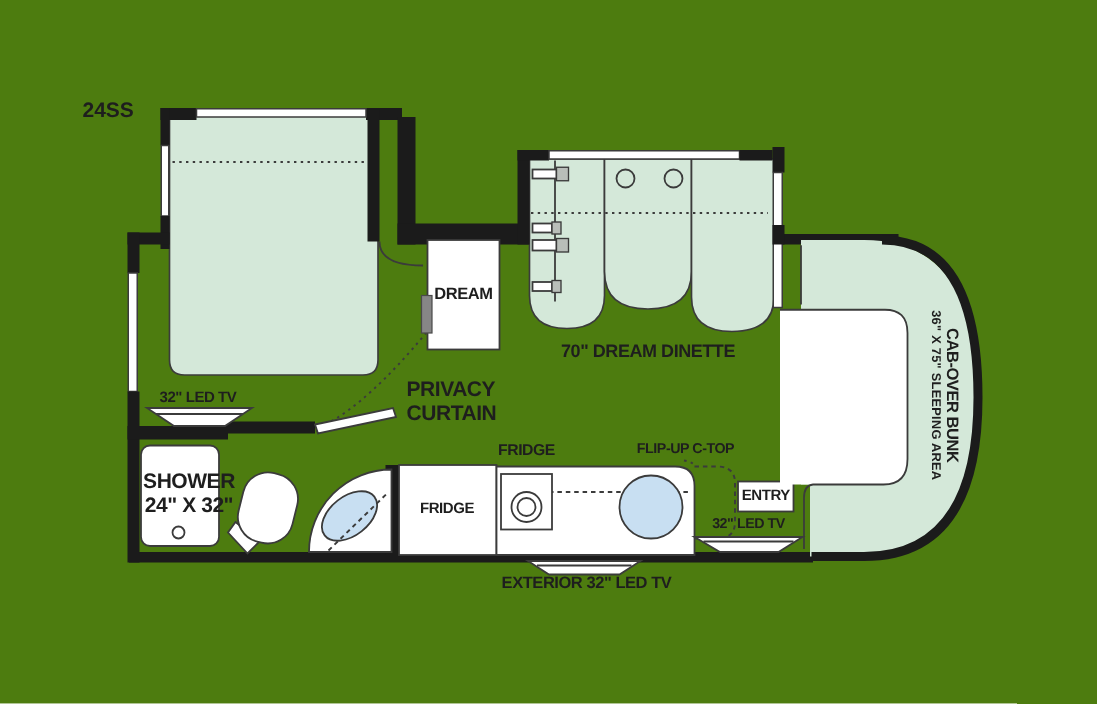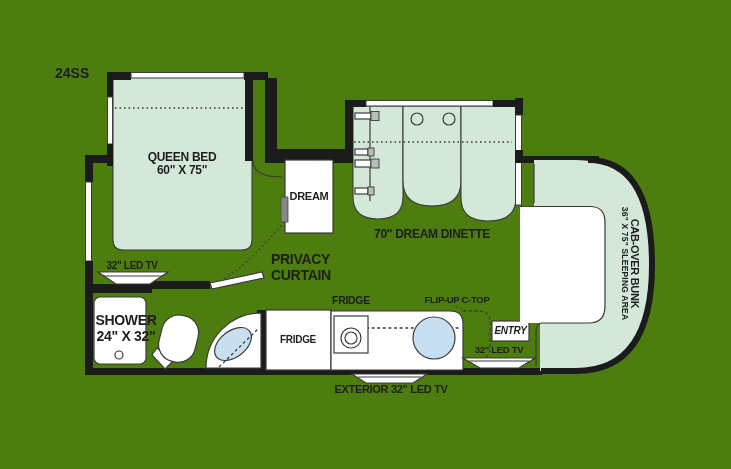--- a/index.html
+++ b/index.html
@@ -131,24 +131,20 @@
       <path class="ln" d="M104,276 H162"></path>
       <polygon class="w" points="463,358 535,358 519,368 480,368"></polygon>
       <path class="ln" d="M469,361 H529"></path>
       <polygon class="w" points="352,374 427,374 413,383 366,383"></polygon>
       <path class="ln" d="M358,377 H421"></path>
     </g>
   </svg>
 
   <div class="lbl" style="left:55px;top:66px;font-size:14px;letter-spacing:0;">24SS</div>
 
-  <div class="lbl" style="left:132px;top:151px;width:100px;font-size:12px;">
-    <span>QUEEN BED</span>
-    <span>60" X 75"</span>
-  </div>
 
   <div class="lbl" style="left:287px;top:190px;width:44px;font-size:11px;">DREAM</div>
 
   <div class="lbl" style="left:374px;top:228px;width:116px;font-size:12px;">70" DREAM DINETTE</div>
 
   <div class="lbl" style="left:271px;top:252px;width:46px;font-size:14px;">
     <span>PRIVACY</span>
     <span>CURTAIN</span>
   </div>
 
@@ -158,21 +154,21 @@
     <span>SHOWER</span>
     <span>24" X 32"</span>
   </div>
 
   <div class="lbl" style="left:268px;top:334px;width:60px;font-size:10px;">FRIDGE</div>
 
   <div class="lbl" style="left:331px;top:295px;width:40px;font-size:10.5px;">FRIDGE</div>
 
   <div class="lbl" style="left:421px;top:295px;width:72px;font-size:9.5px;">FLIP-UP C-TOP</div>
 
-  <div class="lbl" style="left:493px;top:325px;width:35px;font-size:10px;font-style:italic;">ENTRY</div>
+  <div class="lbl" style="left:493px;top:325px;width:35px;font-size:10px;">ENTRY</div>
 
   <div class="lbl" style="left:466px;top:345px;width:66px;font-size:9.5px;">32" LED TV</div>
 
   <div class="lbl" style="left:334px;top:383px;width:114px;font-size:11px;">EXTERIOR 32" LED TV</div>
 
   <div class="lbl" id="lbl-cabover" style="left:540px;top:250px;width:174px;height:27px;font-size:11px;">
     <span class="l1">CAB-OVER BUNK</span>
     <span class="l2">36" X 75" SLEEPING AREA</span>
   </div>
 

